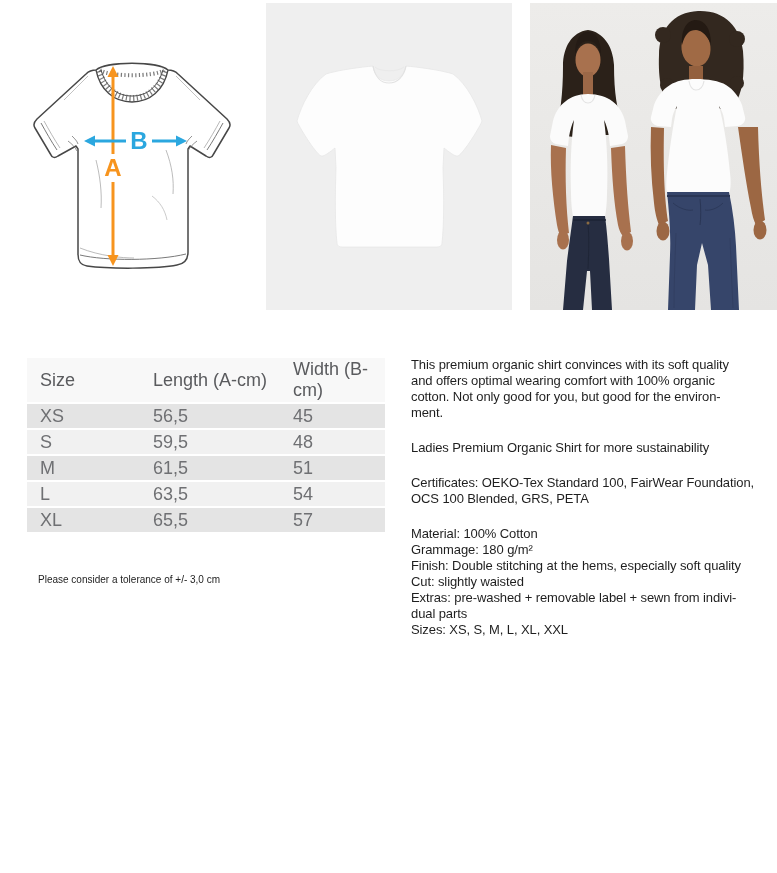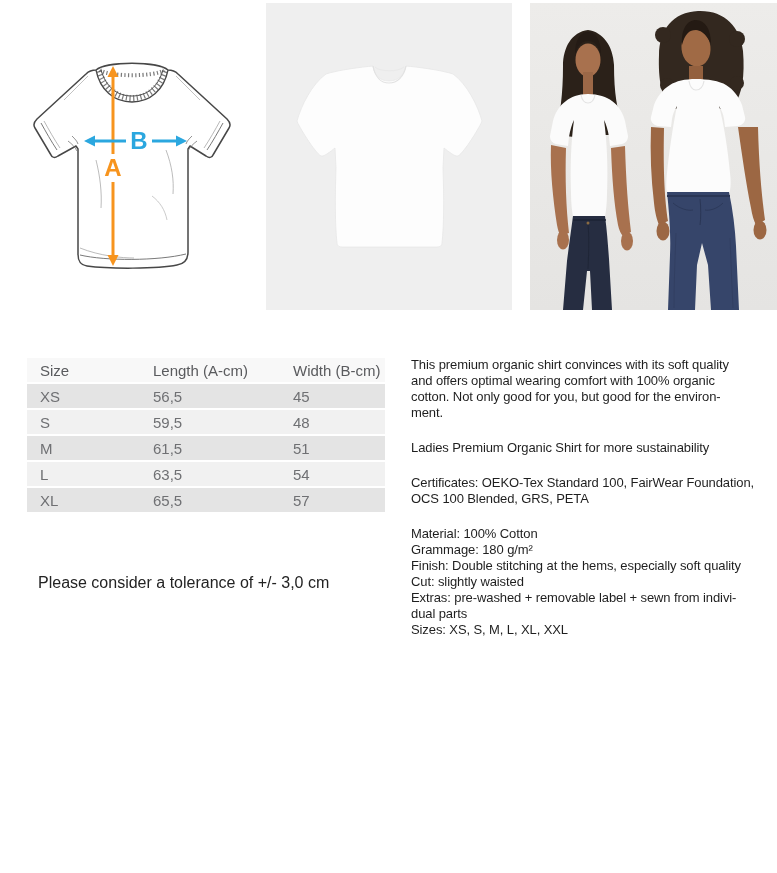--- a/index.html
+++ b/index.html
@@ -13,38 +13,38 @@
   .panel { position: absolute; overflow: hidden; }
   #panel-diagram { left: 0; top: 0; width: 252px; height: 312px; background: #ffffff; }
   #panel-flat    { left: 266px; top: 3px; width: 246px; height: 307px; background: #efefef; }
   #panel-models  { left: 530px; top: 3px; width: 247px; height: 307px; background: #eae9e7; }
   .panel svg { display: block; width: 100%; height: 100%; }
 
   
   #size-table-wrap { position: absolute; left: 27px; top: 356px; width: 358px; }
   table.size-table {
     border-collapse: separate; border-spacing: 0 2px;
-    width: 358px; font-size: 15px; table-layout: fixed;
+    width: 358px; font-size: 18px; table-layout: fixed;
   }
   table.size-table th {
     background: #f8f8f8; color: #5a5b5e; font-weight: 400;
     text-align: left; height: 24px; padding: 1px 0 1px 13px;
   }
   table.size-table td {
     color: #6f7073; height: 24px; padding: 1px 0 1px 13px; margin-top: 46px;
   }
   table.size-table col.c1 { width: 113px; }
   table.size-table col.c2 { width: 140px; }
   table.size-table col.c3 { width: 105px; }
   tr.row-dark td  { background: #e4e4e4; }
   tr.row-light td { background: #f1f1f1; }
 
   #tolerance-note {
     position: absolute; left: 38px; top: 574px;
-    font-size: 16px; color: #232323;
+    font-size: 10px; color: #232323;
   }
 
   
   #description { position: absolute; left: 411px; top: 357px; width: 360px; }
   #description p {
     white-space: pre; font-size: 13px; line-height: 16px;
     letter-spacing: -0.1px; color: #1f1f1f; margin: 0 0 19px 0;
   }
 </style>
 </head>

